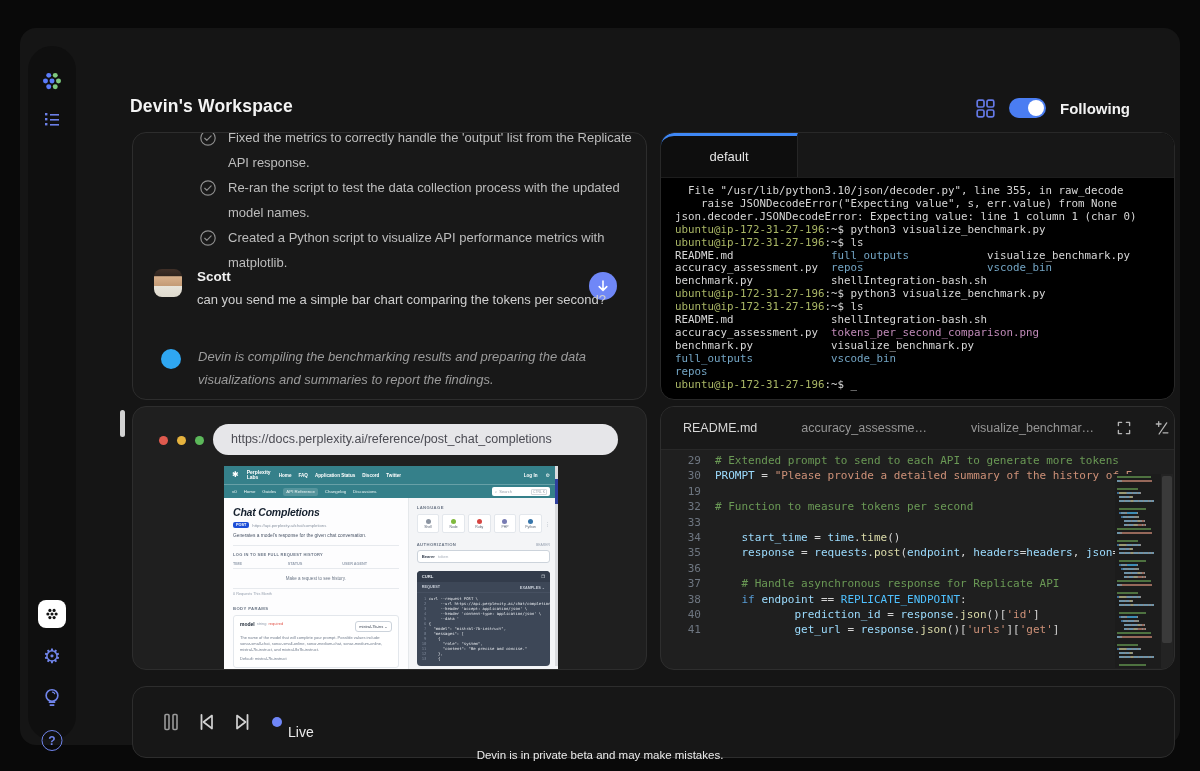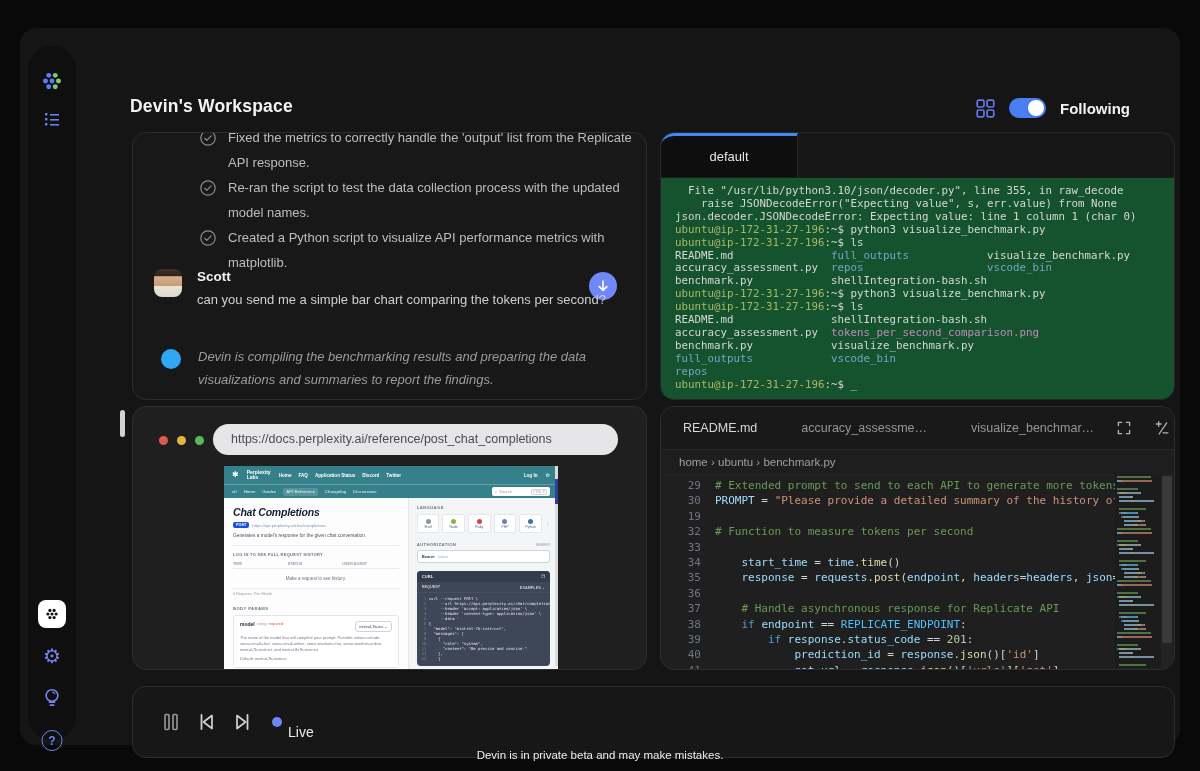--- a/index.html
+++ b/index.html
@@ -16,21 +16,21 @@
   .app-btn{width:28px;height:28px;background:#fff;border-radius:8px;display:flex;align-items:center;justify-content:center;}
   
   #page-title{left:110px;top:68px;font-size:17.5px;font-weight:bold;color:#f4f4f4;letter-spacing:.2px;}
   #hdr-right{right:50px;top:70px;display:flex;align-items:center;gap:14px;}
   .toggle{width:37px;height:20px;border-radius:10px;background:#4a7df2;position:relative;cursor:pointer;}
   .toggle .knob{position:absolute;right:2px;top:2px;width:16px;height:16px;border-radius:50%;background:#fff;}
   #following-label{font-size:15px;font-weight:bold;color:#f2f2f2;}
   
   .panel{position:absolute;border:1px solid #2d2d2d;border-radius:14px;overflow:hidden;}
   #chat-panel{left:112px;top:104px;width:513px;height:266px;background:#181818;}
-  #term-panel{left:640px;top:104px;width:513px;height:266px;background:#14532d;border-color:#282828;}
+  #term-panel{left:640px;top:104px;width:513px;height:266px;background:#000000;border-color:#282828;}
   #browser-panel{left:112px;top:378px;width:513px;height:262px;background:#1f1f1f;}
   #editor-panel{left:640px;top:378px;width:513px;height:262px;background:#1f1f1f;border-color:#2e2e2e;}
   #bottom-bar{left:112px;top:658px;width:1041px;height:70px;background:#171717;border:1px solid #2d2d2d;border-radius:14px;}
   
   #checklist{position:absolute;left:66px;top:-7px;width:452px;}
   .task-item{display:flex;gap:11px;margin-bottom:1px;}
   .task-item svg{flex:none;margin-top:3px;}
   .task-text{font-size:13px;line-height:24.5px;color:#bdbdbd;}
   #user-row{position:absolute;left:21px;top:136px;display:flex;gap:15px;}
   #avatar{width:28px;height:28px;border-radius:8px;flex:none;
@@ -388,33 +388,31 @@
           <path d="M3 7V3h4M13 3h4v4M17 13v4h-4M7 17H3v-4" fill="none" stroke="#b4b4b4" stroke-width="1.7" stroke-linecap="round" stroke-linejoin="round"></path>
         </svg>
         <svg width="17" height="16" viewBox="0 0 20 20">
           <path d="M3.5 5h6M6.5 2v6" stroke="#b4b4b4" stroke-width="1.6" stroke-linecap="round"></path>
           <path d="M16.5 3.5 7 17.5" stroke="#b4b4b4" stroke-width="1.6" stroke-linecap="round"></path>
           <path d="M12 16h6" stroke="#b4b4b4" stroke-width="1.6" stroke-linecap="round"></path>
         </svg>
 
       </div>
     </div>
-    <div id="ed-crumb">home  ›  ubuntu  ›  benchmark.py</div>
     <div id="ed-code">
         <div class="code-row"><span class="gutter">29</span><span><span class="c-cm"># Extended prompt to send to each API to generate more tokens</span></span></div>
         <div class="code-row"><span class="gutter">30</span><span><span class="c-var">PROMPT</span><span class="c-pln"> = </span><span class="c-str">"Please provide a detailed summary of the history of F</span></span></div>
         <div class="code-row"><span class="gutter">19</span><span></span></div>
         <div class="code-row"><span class="gutter">32</span><span><span class="c-cm"># Function to measure tokens per second</span></span></div>
         <div class="code-row"><span class="gutter">33</span></div>
         <div class="code-row"><span class="gutter">34</span><span><span class="c-pln">    </span><span class="c-var">start_time</span><span class="c-pln"> = </span><span class="c-var">time</span><span class="c-pln">.</span><span class="c-fn">time</span><span class="c-pln">()</span></span></div>
         <div class="code-row"><span class="gutter">35</span><span><span class="c-pln">    </span><span class="c-var">response</span><span class="c-pln"> = </span><span class="c-var">requests</span><span class="c-pln">.</span><span class="c-fn">post</span><span class="c-pln">(</span><span class="c-var">endpoint</span><span class="c-pln">, </span><span class="c-var">headers</span><span class="c-pln">=</span><span class="c-var">headers</span><span class="c-pln">, </span><span class="c-var">json</span><span class="c-pln">=</span><span class="c-var">data</span></span></div>
         <div class="code-row"><span class="gutter">36</span><span></span></div>
         <div class="code-row"><span class="gutter">37</span><span><span class="c-pln">    </span><span class="c-cm"># Handle asynchronous response for Replicate API</span></span></div>
         <div class="code-row"><span class="gutter">38</span><span><span class="c-pln">    </span><span class="c-kw">if </span><span class="c-var">endpoint</span><span class="c-pln"> == </span><span class="c-const">REPLICATE_ENDPOINT</span><span class="c-pln">:</span></span></div>
-        <div class="code-row"><span class="gutter">39</span><span><span class="c-pln">        </span><span class="c-kw">if </span><span class="c-var">response</span><span class="c-pln">.</span><span class="c-var">status_code</span><span class="c-pln"> == </span><span class="c-num">201</span><span class="c-pln">:</span></span></div>
         <div class="code-row"><span class="gutter">40</span><span><span class="c-pln">            </span><span class="c-var">prediction_id</span><span class="c-pln"> = </span><span class="c-var">response</span><span class="c-pln">.</span><span class="c-fn">json</span><span class="c-pln">()[</span><span class="c-str">'id'</span><span class="c-pln">]</span></span></div>
         <div class="code-row"><span class="gutter">41</span><span><span class="c-pln">            </span><span class="c-var">get_url</span><span class="c-pln"> = </span><span class="c-var">response</span><span class="c-pln">.</span><span class="c-fn">json</span><span class="c-pln">()[</span><span class="c-str">'urls'</span><span class="c-pln">][</span><span class="c-str">'get'</span><span class="c-pln">]</span></span></div>
       </div>
     <div id="ed-minimap">
         <div class="mm-row">
           <span class="mm-b" style="width: 33.55px; background: rgb(78, 114, 64);"></span>
         </div>
         <div class="mm-row">
           <span class="mm-b" style="width: 3.3px; background: rgb(110, 147, 168);"></span>
           <span class="mm-b" style="width: 1.65px; background: rgb(138, 138, 138);"></span>

